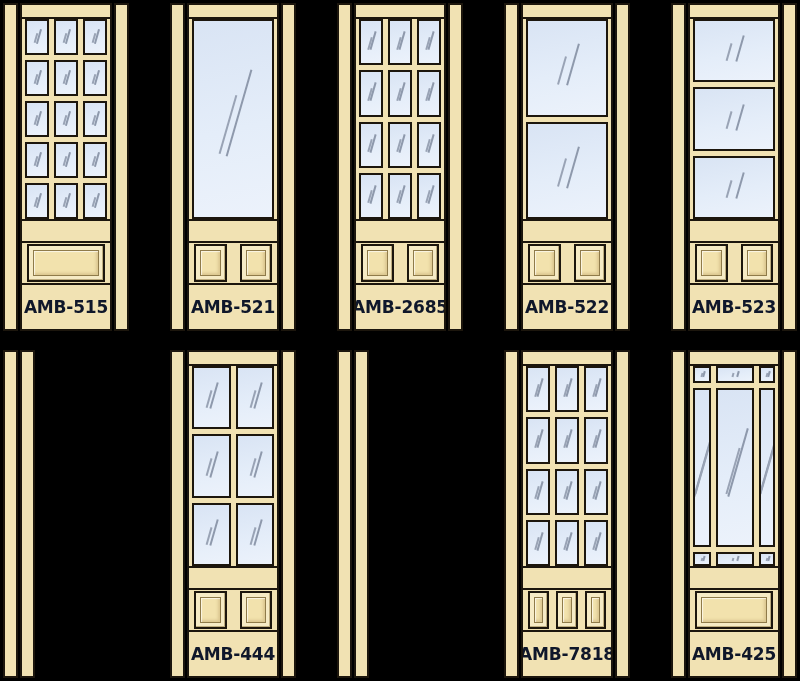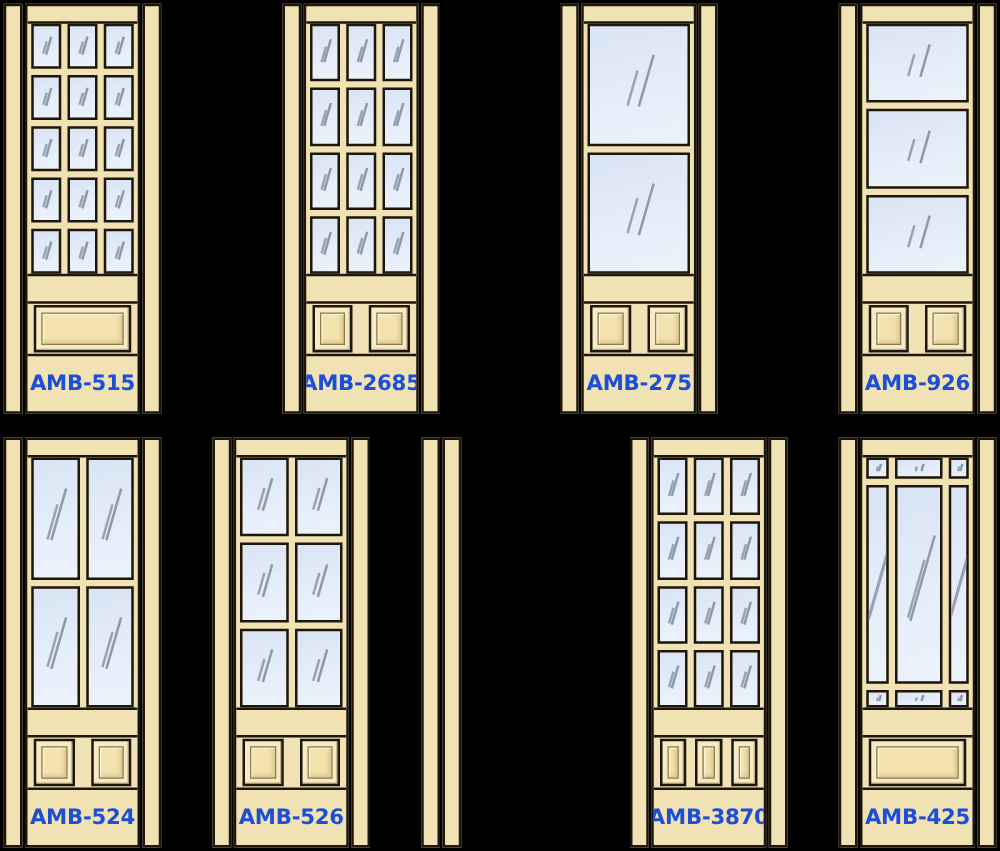--- a/index.html
+++ b/index.html
@@ -108,21 +108,21 @@
   }
   .door-label{
     flex:1;
     display:flex;
     align-items:center;
     justify-content:center;
     border-top:0;
     font-weight:700;
     font-size:17px;
     letter-spacing:-0.2px;
-    color:#1d4ed8;
+    color:#0f172a;
     white-space:nowrap;
     overflow:hidden;
   }
 </style>
 </head>
 <body>
 
 <div class="canvas">
   <div class="door-row">
   <figure class="door">
@@ -150,20 +150,40 @@
       <div class="panel-row single-wide">
             <div class="panel">
               <div class="panel-inner"></div>
             </div>
           </div>
       <figcaption class="door-label">AMB-515</figcaption>
     </div>
     <div class="stile"></div>
   </figure>
 
+  <figure class="door">
+    <div class="stile"></div>
+    <div class="slab">
+      <div class="top-rail"></div>
+      <div class="glass-area" style="grid-template-columns: repeat(1, 1fr); grid-template-rows: repeat(1, 1fr);">
+            <div class="pane"></div>
+          </div>
+      <div class="lock-rail"></div>
+      <div class="panel-row two-square">
+            <div class="panel">
+              <div class="panel-inner"></div>
+            </div>
+            <div class="panel">
+              <div class="panel-inner"></div>
+            </div>
+          </div>
+      <figcaption class="door-label">AMB-521</figcaption>
+    </div>
+    <div class="stile"></div>
+  </figure>
 
   <figure class="door">
     <div class="stile"></div>
     <div class="slab">
       <div class="top-rail"></div>
       <div class="glass-area" style="grid-template-columns: repeat(3, 1fr); grid-template-rows: repeat(4, 1fr);">
             <div class="pane"></div>
             <div class="pane"></div>
             <div class="pane"></div>
             <div class="pane"></div>
@@ -200,21 +220,21 @@
           </div>
       <div class="lock-rail"></div>
       <div class="panel-row two-square">
             <div class="panel">
               <div class="panel-inner"></div>
             </div>
             <div class="panel">
               <div class="panel-inner"></div>
             </div>
           </div>
-      <figcaption class="door-label">AMB-275</figcaption>
+      <figcaption class="door-label">AMB-522</figcaption>
     </div>
     <div class="stile"></div>
   </figure>
 
   <figure class="door">
     <div class="stile"></div>
     <div class="slab">
       <div class="top-rail"></div>
       <div class="glass-area" style="grid-template-columns: repeat(1, 1fr); grid-template-rows: repeat(3, 1fr);">
             <div class="pane"></div>
@@ -223,47 +243,28 @@
           </div>
       <div class="lock-rail"></div>
       <div class="panel-row two-square">
             <div class="panel">
               <div class="panel-inner"></div>
             </div>
             <div class="panel">
               <div class="panel-inner"></div>
             </div>
           </div>
-      <figcaption class="door-label">AMB-926</figcaption>
+      <figcaption class="door-label">AMB-523</figcaption>
     </div>
     <div class="stile"></div>
   </figure>
 </div>
   <div class="door-row">
   <figure class="door">
     <div class="stile"></div>
-    <div class="slab">
-      <div class="top-rail"></div>
-      <div class="glass-area" style="grid-template-columns: repeat(2, 1fr); grid-template-rows: repeat(2, 1fr);">
-            <div class="pane"></div>
-            <div class="pane"></div>
-            <div class="pane"></div>
-            <div class="pane"></div>
-          </div>
-      <div class="lock-rail"></div>
-      <div class="panel-row two-square">
-            <div class="panel">
-              <div class="panel-inner"></div>
-            </div>
-            <div class="panel">
-              <div class="panel-inner"></div>
-            </div>
-          </div>
-      <figcaption class="door-label">AMB-524</figcaption>
-    </div>
     <div class="stile"></div>
   </figure>
 
   <figure class="door">
     <div class="stile"></div>
     <div class="slab">
       <div class="top-rail"></div>
       <div class="glass-area" style="grid-template-columns: repeat(2, 1fr); grid-template-rows: repeat(3, 1fr);">
             <div class="pane"></div>
             <div class="pane"></div>
@@ -274,21 +275,21 @@
           </div>
       <div class="lock-rail"></div>
       <div class="panel-row two-square">
             <div class="panel">
               <div class="panel-inner"></div>
             </div>
             <div class="panel">
               <div class="panel-inner"></div>
             </div>
           </div>
-      <figcaption class="door-label">AMB-526</figcaption>
+      <figcaption class="door-label">AMB-444</figcaption>
     </div>
     <div class="stile"></div>
   </figure>
 
   <figure class="door">
     <div class="stile"></div>
     <div class="stile"></div>
   </figure>
 
   <figure class="door">
@@ -314,21 +315,21 @@
             <div class="panel">
               <div class="panel-inner"></div>
             </div>
             <div class="panel">
               <div class="panel-inner"></div>
             </div>
             <div class="panel">
               <div class="panel-inner"></div>
             </div>
           </div>
-      <figcaption class="door-label">AMB-3870</figcaption>
+      <figcaption class="door-label">AMB-7818</figcaption>
     </div>
     <div class="stile"></div>
   </figure>
 
   <figure class="door">
     <div class="stile"></div>
     <div class="slab">
       <div class="top-rail"></div>
       <div class="glass-area" style="grid-template-columns: 18px 1fr 16px; grid-template-rows: 17px 1fr 14px;">
             <div class="pane"></div>

